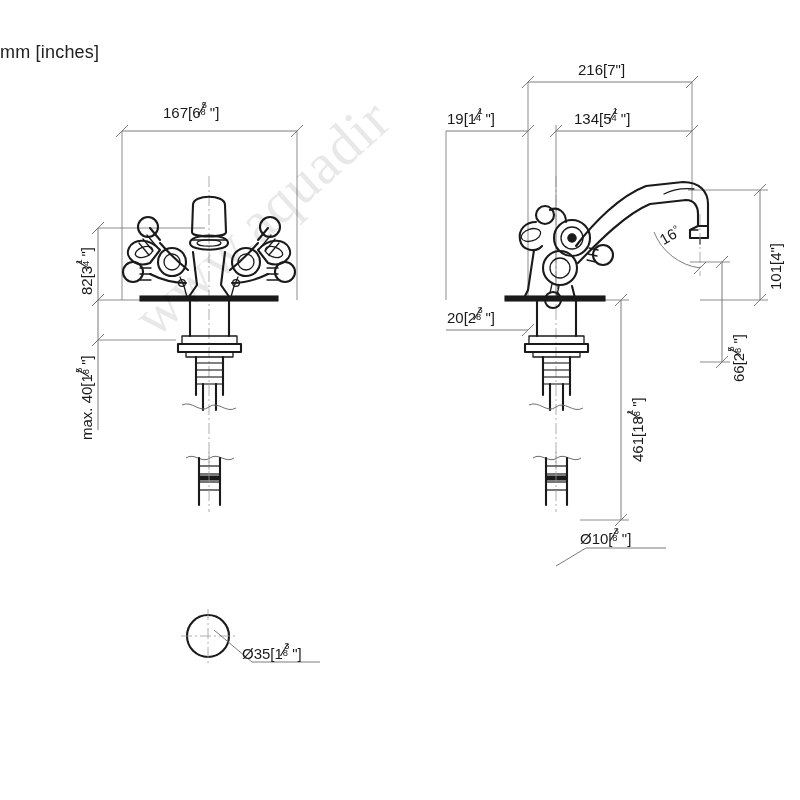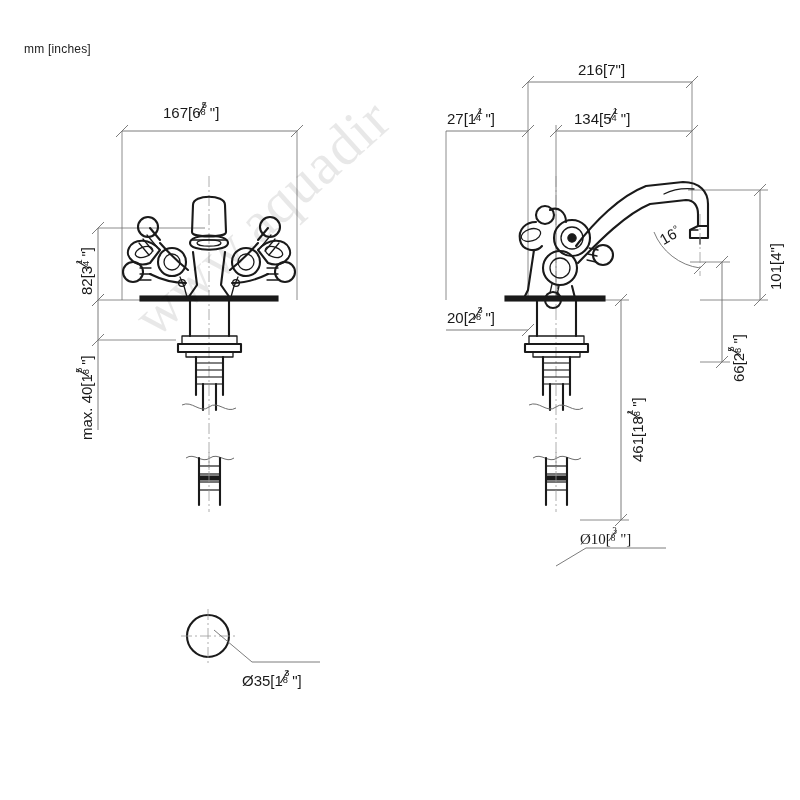--- a/index.html
+++ b/index.html
@@ -1,20 +1,20 @@
 <!DOCTYPE html>
 <html><head>
 <meta charset="utf-8">
 <style>
   html,body{margin:0;padding:0;background:#ffffff;}
   body{width:800px;height:800px;overflow:hidden;
        font-family:"Liberation Sans","DejaVu Sans",sans-serif;color:#1a1a1a;}
   #stage{position:relative;width:800px;height:800px;background:#fff;}
   #stage svg{position:absolute;left:0;top:0;}
-  .unit-label{position:absolute;left:24px;top:42px;font-size:12px;letter-spacing:.2px;color:#222;}
+  .unit-label{position:absolute;left:0;top:42px;font-size:18px;letter-spacing:.2px;color:#222;}
   .dimtxt{position:absolute;font-size:15px;color:#1a1a1a;white-space:nowrap;line-height:1;}
   .dimtxt.rot{transform-origin:0 0;transform:rotate(-90deg);}
   .frac{display:inline-block;position:relative;width:.62em;height:1em;vertical-align:-0.07em;}
   .frac .n{position:absolute;left:0.14em;top:-0.33em;font-size:.62em;}
   .frac .d{position:absolute;left:-0.02em;top:0.40em;font-size:.62em;}
   .frac .s{position:absolute;left:0.02em;top:-0.10em;font-size:1.12em;}
   .brk{display:inline-block;}
   .wm{position:absolute;left:120px;top:300px;width:460px;
       font-size:58px;color:#000;opacity:.085;font-weight:400;
       transform:rotate(-42deg);transform-origin:0 0;white-space:nowrap;
@@ -281,30 +281,30 @@
   </div>
 
   <div class="dimtxt rot" style="left:78px;top:295px;">
     <span>82</span><span class="brk">[</span><span>3</span><span class="frac"><span class="n">1</span><span class="s">⁄</span><span class="d">4</span></span><span>"</span><span class="brk">]</span>
   </div>
 
   <div class="dimtxt rot" style="left:78px;top:440px;">
     <span>max. </span><span>40</span><span class="brk">[</span><span>1</span><span class="frac"><span class="n">5</span><span class="s">⁄</span><span class="d">8</span></span><span>"</span><span class="brk">]</span>
   </div>
 
-  <div class="dimtxt" style="left:242px;top:672px;">
+  <div class="dimtxt" style="left:242px;top:645px;">
     <span>Ø</span><span>35</span><span class="brk">[</span><span>1</span><span class="frac"><span class="n">3</span><span class="s">⁄</span><span class="d">8</span></span><span>"</span><span class="brk">]</span>
   </div>
 
   <div class="dimtxt" style="left:578px;top:62px;">
     <span>216</span><span class="brk">[</span><span>7</span><span>"</span><span class="brk">]</span>
   </div>
 
   <div class="dimtxt" style="left:447px;top:110px;">
-    <span>27</span><span class="brk">[</span><span>1</span><span class="frac"><span class="n">1</span><span class="s">⁄</span><span class="d">4</span></span><span>"</span><span class="brk">]</span>
+    <span>19</span><span class="brk">[</span><span>1</span><span class="frac"><span class="n">1</span><span class="s">⁄</span><span class="d">4</span></span><span>"</span><span class="brk">]</span>
   </div>
 
   <div class="dimtxt" style="left:574px;top:110px;">
     <span>134</span><span class="brk">[</span><span>5</span><span class="frac"><span class="n">1</span><span class="s">⁄</span><span class="d">4</span></span><span>"</span><span class="brk">]</span>
   </div>
 
   <div class="dimtxt rot" style="left:768px;top:290px;">
     <span>101</span><span class="brk">[</span><span>4</span><span>"</span><span class="brk">]</span>
   </div>
 
@@ -313,21 +313,21 @@
   </div>
 
   <div class="dimtxt" style="left:447px;top:309px;">
     <span>20</span><span class="brk">[</span><span>2</span><span class="frac"><span class="n">3</span><span class="s">⁄</span><span class="d">8</span></span><span>"</span><span class="brk">]</span>
   </div>
 
   <div class="dimtxt rot" style="left:629px;top:462px;">
     <span>461</span><span class="brk">[</span><span>18</span><span class="frac"><span class="n">1</span><span class="s">⁄</span><span class="d">8</span></span><span>"</span><span class="brk">]</span>
   </div>
 
-  <div class="dimtxt" style="left:580px;top:530px;font-family:Liberation Serif, serif;">
+  <div class="dimtxt" style="left:580px;top:530px;">
     <span>Ø</span><span>10</span><span class="brk">[</span><span class="frac"><span class="n">3</span><span class="s">⁄</span><span class="d">8</span></span><span>"</span><span class="brk">]</span>
   </div>
 
   <div class="dimtxt" style="left:657px;top:234px;transform:rotate(-30deg);transform-origin:0 0;">
     <span>16</span><span style="font-size:11px;vertical-align:4px;">°</span>
   </div>
 
 </div>
 
 </body></html>

